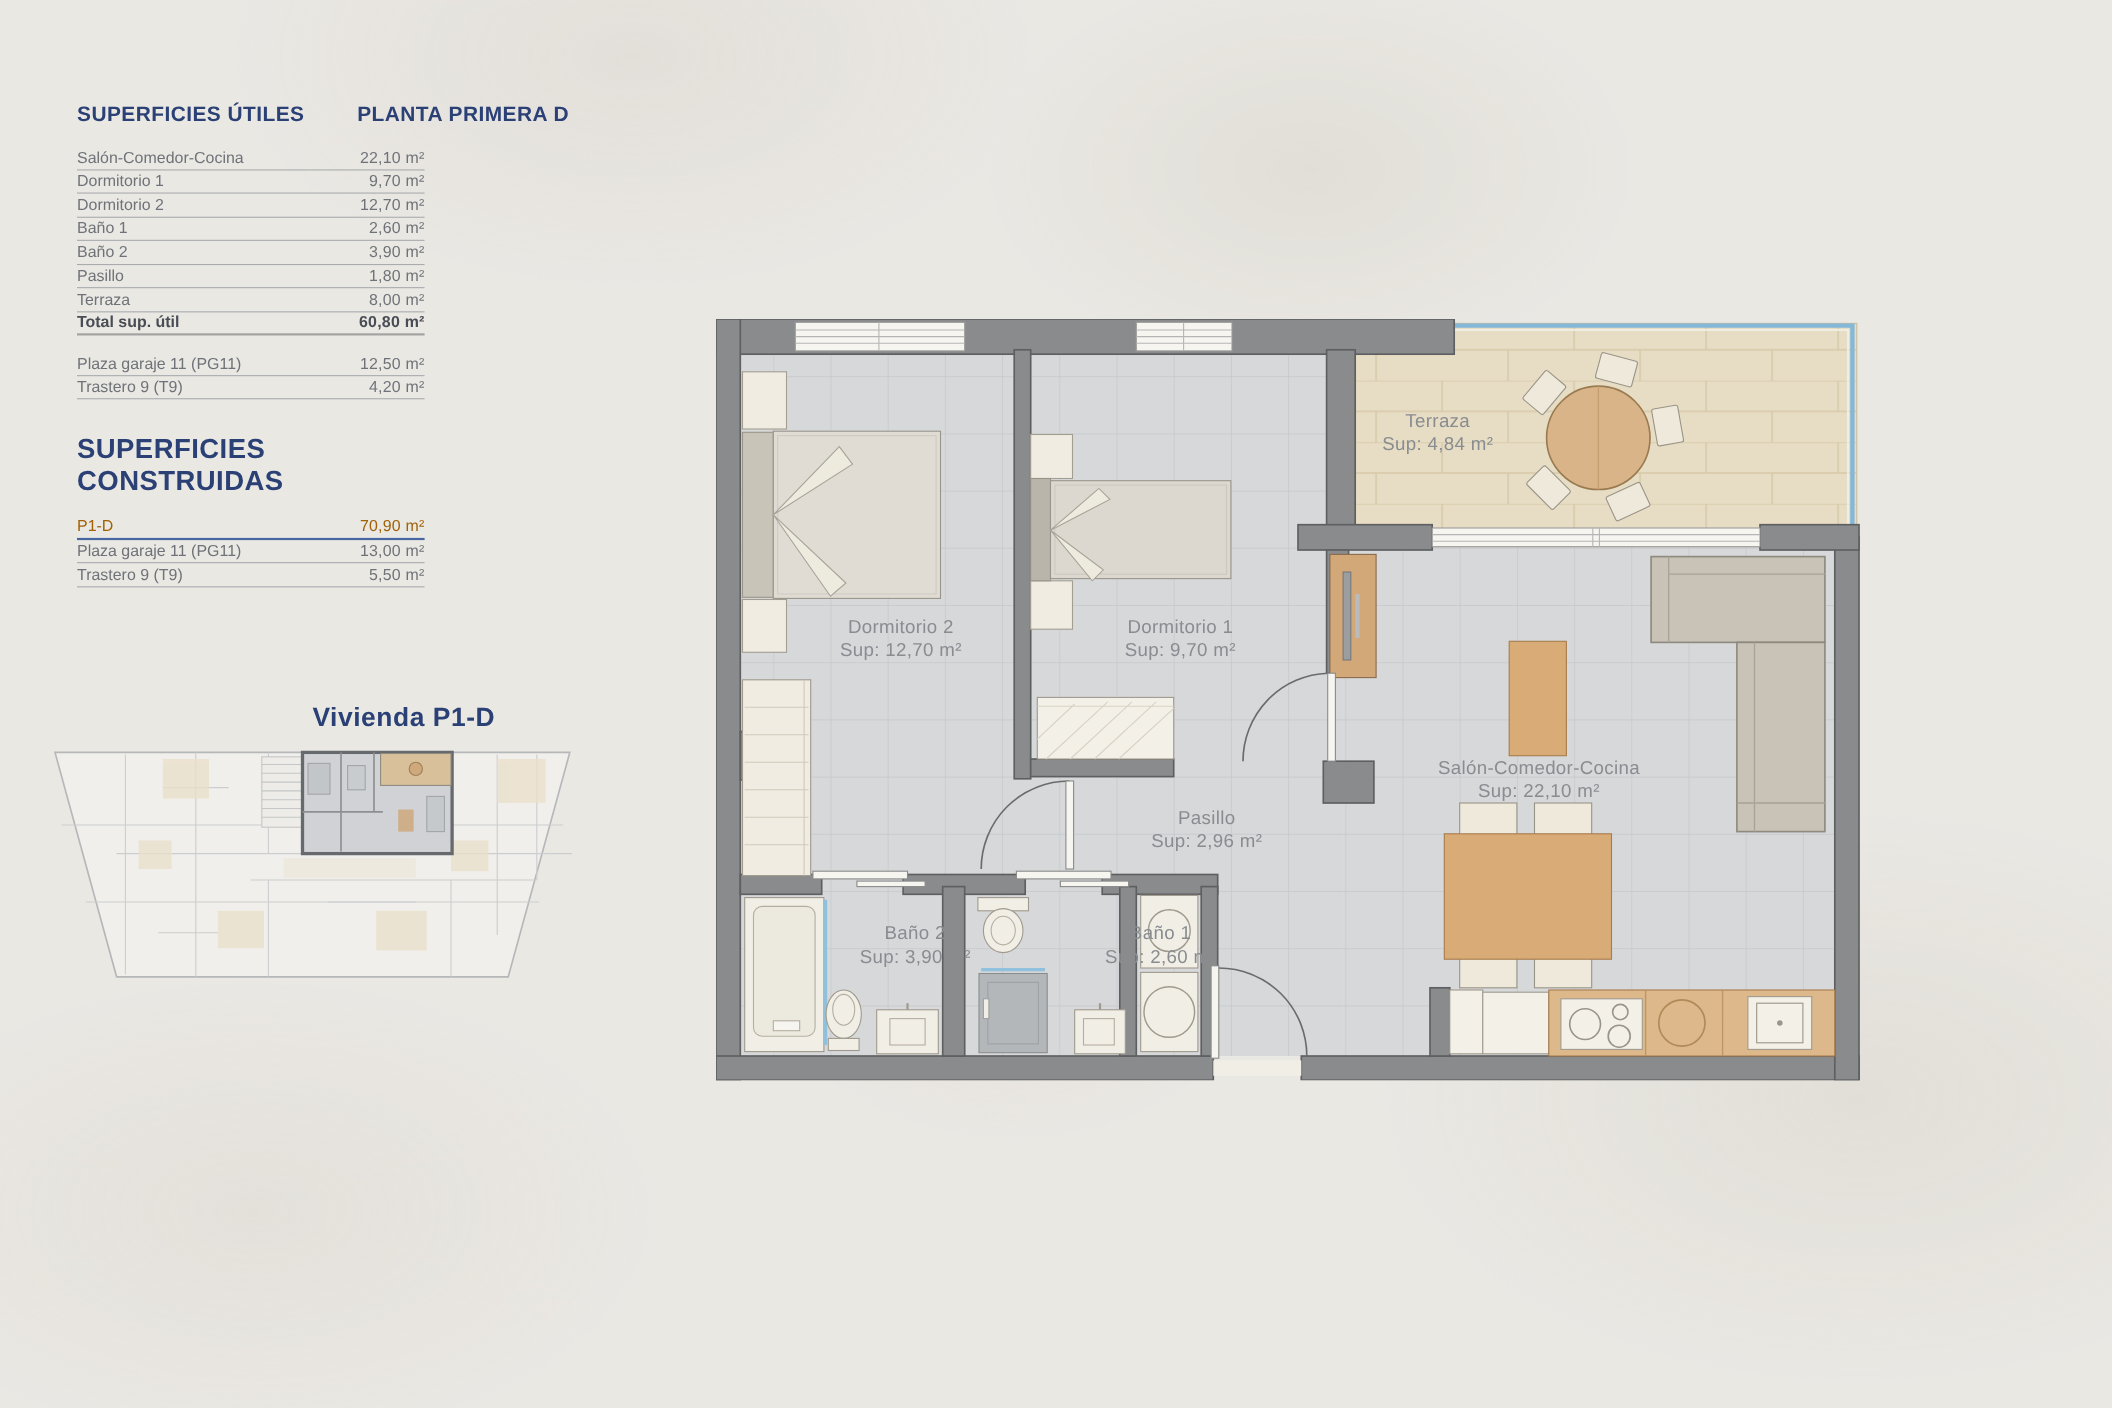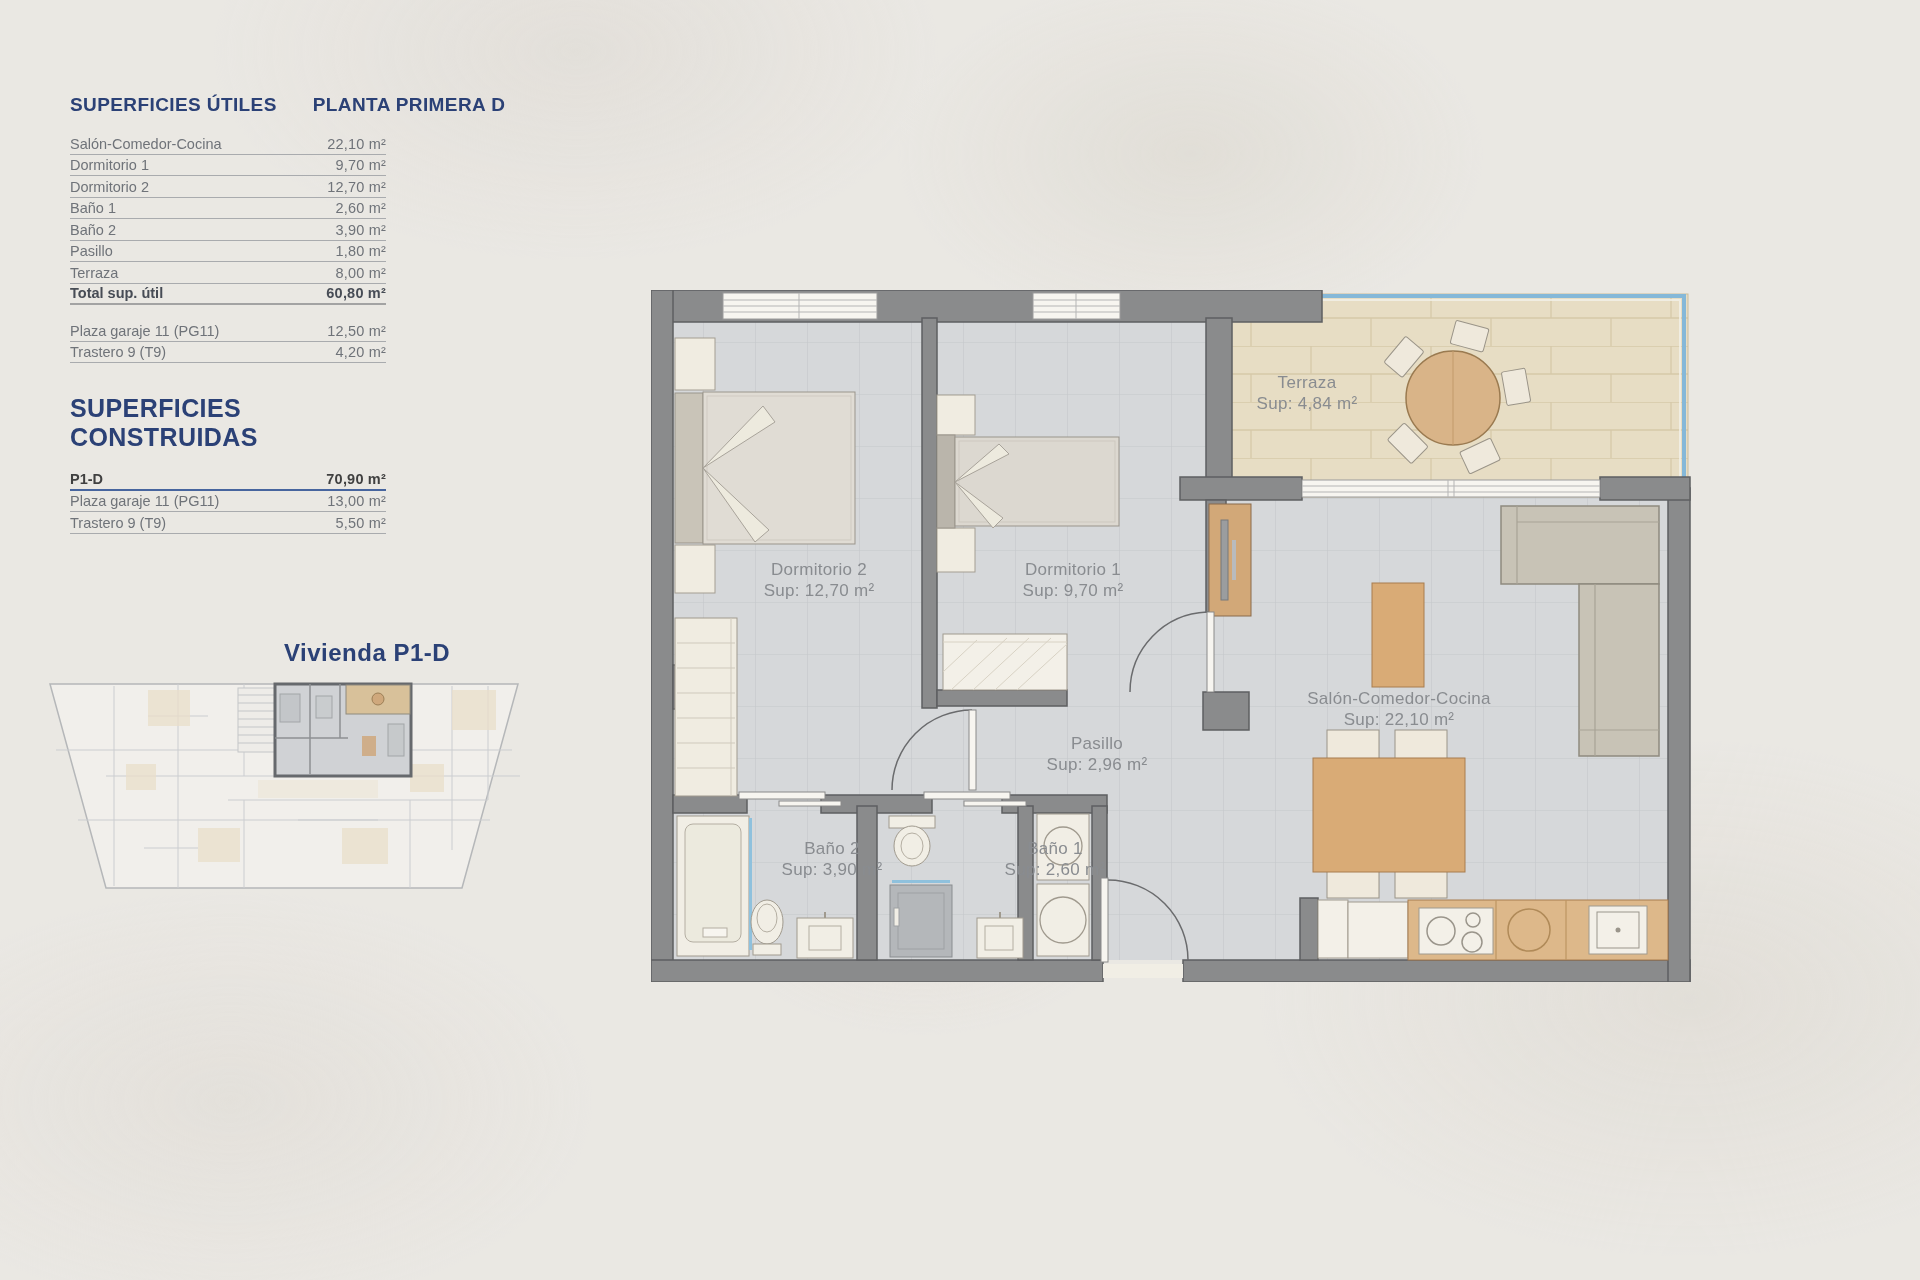--- a/index.html
+++ b/index.html
@@ -8,29 +8,29 @@
   .stage::before{content:'';position:absolute;inset:0;pointer-events:none;
     background:
       radial-gradient(420px 260px at 62% 12%, #e0ddd6 0%, rgba(224,221,214,0) 70%),
       radial-gradient(520px 300px at 30% 4%, #e2dfd9 0%, rgba(226,223,217,0) 70%),
       radial-gradient(600px 360px at 88% 78%, #e1ded7 0%, rgba(225,222,215,0) 72%),
       radial-gradient(520px 300px at 12% 86%, #e3e0da 0%, rgba(227,224,218,0) 70%),
       radial-gradient(300px 200px at 48% 70%, #e4e1db 0%, rgba(228,225,219,0) 70%);
     opacity:.9;}
   
   .panel{position:absolute;left:70px;top:94px;width:316px;}
-  .panel-head{display:flex;gap:36px;white-space:nowrap;
+  .panel-head{display:flex;gap:48px;white-space:nowrap;
     font-size:19px;font-weight:700;letter-spacing:.4px;color:var(--navy);}
   .rows{margin-top:17px;}
   .trow{display:flex;justify-content:space-between;align-items:flex-end;
     height:21.5px;border-bottom:1px solid var(--line);box-sizing:border-box;
     font-size:14.5px;color:var(--text);padding-bottom:2px;}
   .trow .tv{letter-spacing:.2px;}
   .trow.total{color:#474c55;font-weight:700;border-bottom:2px solid #a3a3a3;}
-  .trow.accent{color:#404040;font-weight:700;border-bottom:2px solid var(--accent);}
+  .trow.accent{color:#a16207;font-weight:400;border-bottom:2px solid var(--accent);}
   .gap{height:15px;}
   .built-title{margin-top:31px;font-size:25px;font-weight:700;
     letter-spacing:.4px;color:var(--navy);}
   
   .unit-label{position:absolute;left:284px;top:639px;font-size:24px;
     font-weight:700;letter-spacing:.5px;color:var(--navy);}
   .miniplan{position:absolute;left:48px;top:680px;}
   
   .floorplan{position:absolute;left:651px;top:290px;width:1040px;height:692px;}
   .room-label{position:absolute;transform:translateX(-50%);text-align:center;

